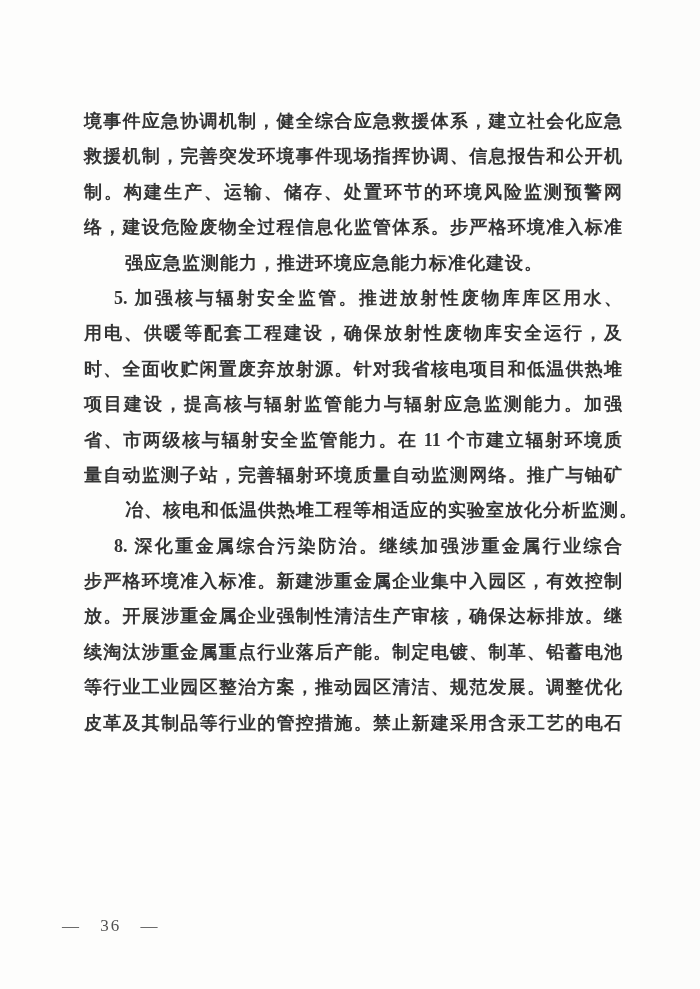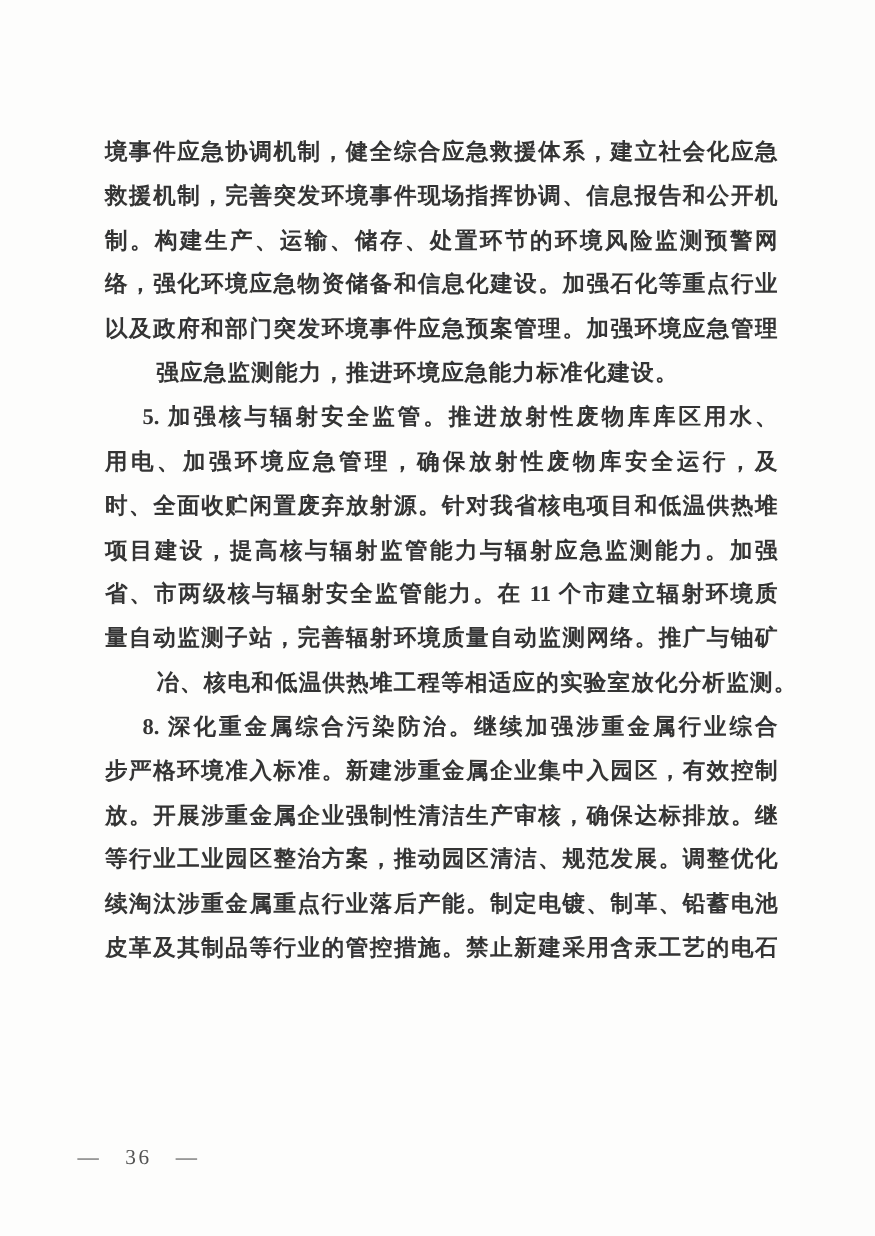--- a/index.html
+++ b/index.html
@@ -64,39 +64,38 @@
 <body>
 
 <div class="page">
 
   <main class="text-block">
 
   <div class="paragraph">
         <div class="line">境事件应急协调机制，健全综合应急救援体系，建立社会化应急</div>
         <div class="line">救援机制，完善突发环境事件现场指挥协调、信息报告和公开机</div>
         <div class="line">制。构建生产、运输、储存、处置环节的环境风险监测预警网</div>
-        <div class="line">络，强化环境应急物资储备和信息化建设。加强石化等重点行业</div>
-        <div class="line">以及政府和部门突发环境事件应急预案管理。加强环境应急管理</div>
+        <div class="line">络，建设危险废物全过程信息化监管体系。步严格环境准入标准</div>
         <div class="line end">强应急监测能力，推进环境应急能力标准化建设。</div>
       </div>
       <div class="paragraph">
         <div class="line indent">5. 加强核与辐射安全监管。推进放射性废物库库区用水、</div>
-        <div class="line">用电、加强环境应急管理，确保放射性废物库安全运行，及</div>
+        <div class="line">用电、供暖等配套工程建设，确保放射性废物库安全运行，及</div>
         <div class="line">时、全面收贮闲置废弃放射源。针对我省核电项目和低温供热堆</div>
         <div class="line">项目建设，提高核与辐射监管能力与辐射应急监测能力。加强</div>
         <div class="line">省、市两级核与辐射安全监管能力。在 11 个市建立辐射环境质</div>
         <div class="line">量自动监测子站，完善辐射环境质量自动监测网络。推广与铀矿</div>
         <div class="line end">冶、核电和低温供热堆工程等相适应的实验室放化分析监测。</div>
       </div>
       <div class="paragraph">
         <div class="line indent">8. 深化重金属综合污染防治。继续加强涉重金属行业综合</div>
         <div class="line">步严格环境准入标准。新建涉重金属企业集中入园区，有效控制</div>
         <div class="line">放。开展涉重金属企业强制性清洁生产审核，确保达标排放。继</div>
+        <div class="line">续淘汰涉重金属重点行业落后产能。制定电镀、制革、铅蓄电池</div>
         <div class="line">等行业工业园区整治方案，推动园区清洁、规范发展。调整优化</div>
-        <div class="line">续淘汰涉重金属重点行业落后产能。制定电镀、制革、铅蓄电池</div>
         <div class="line">皮革及其制品等行业的管控措施。禁止新建采用含汞工艺的电石</div>
       </div>
     </main>
 
   <footer class="page-footer">
     <span>— 36 —</span>
   </footer>
 
 </div>
 

